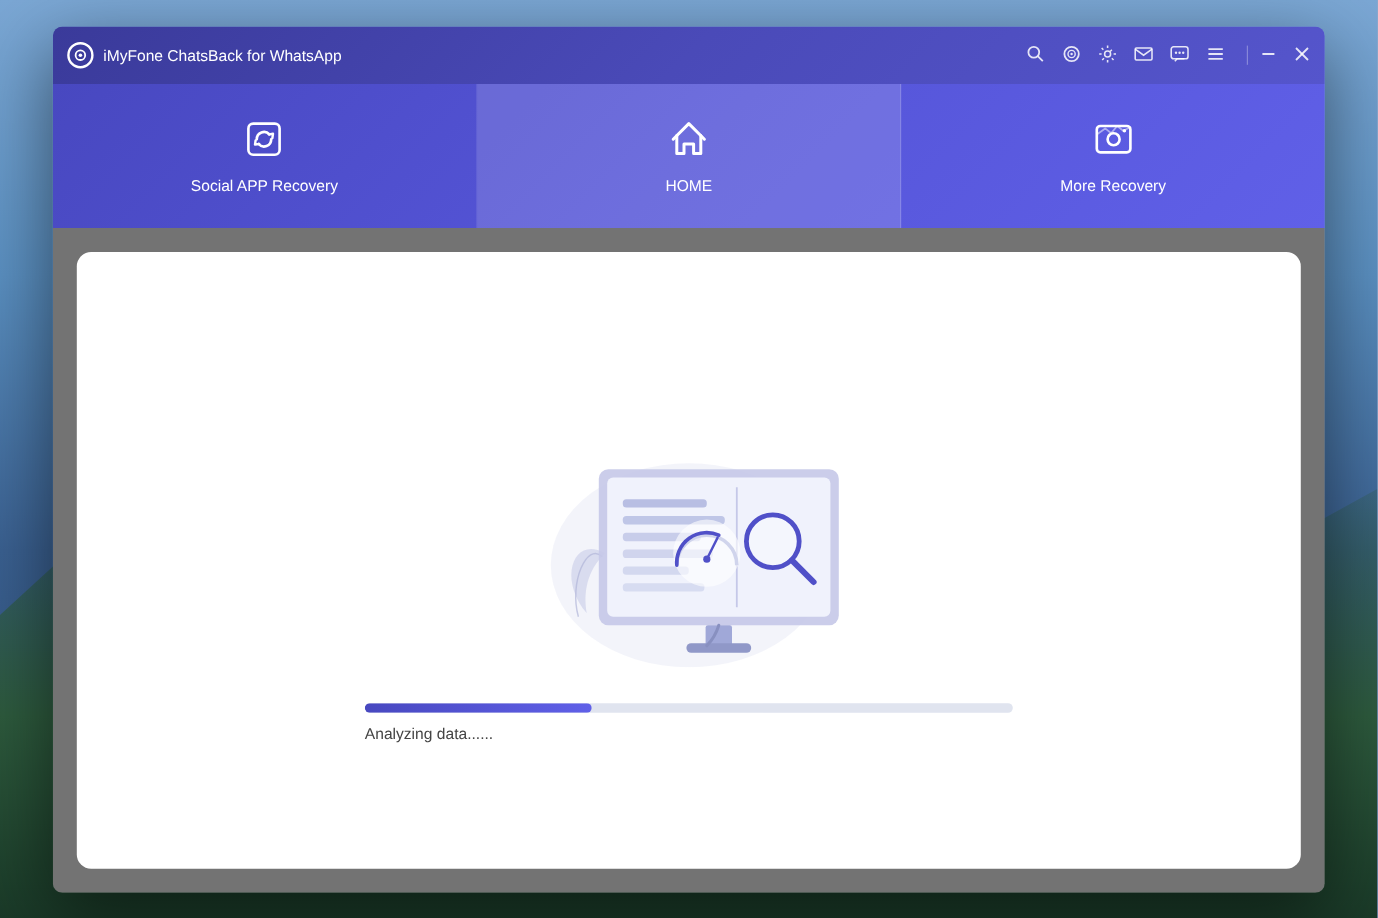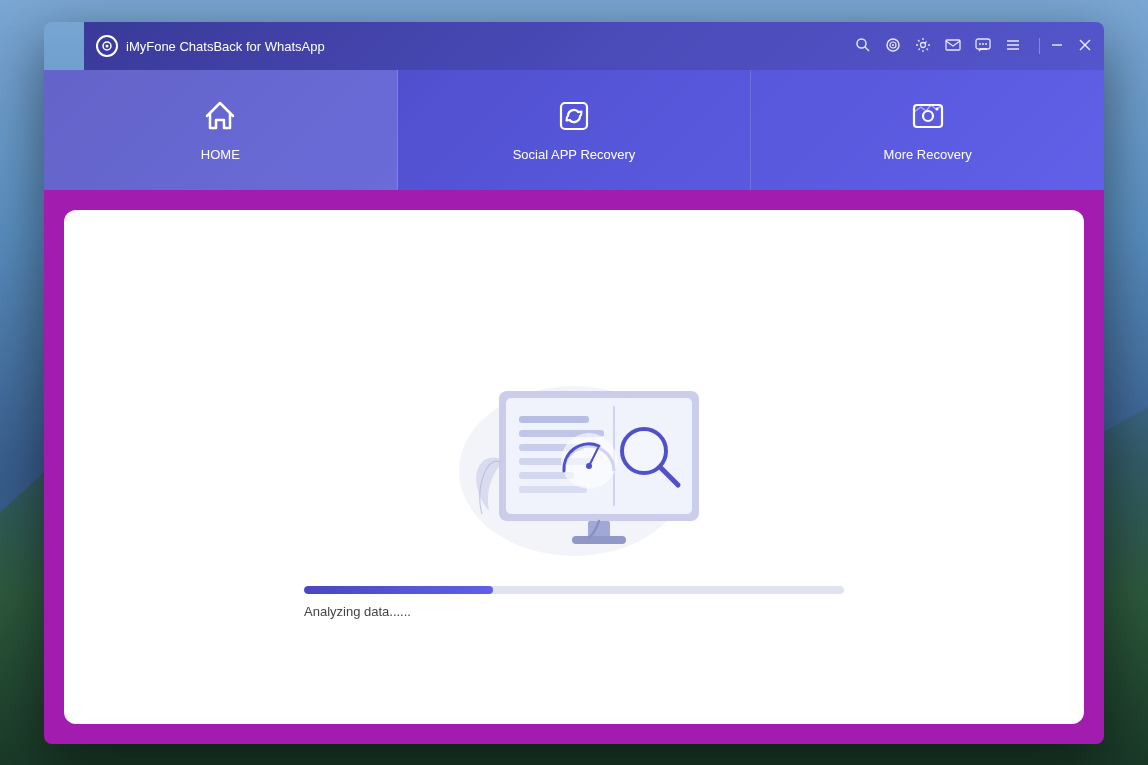--- a/index.html
+++ b/index.html
@@ -48,21 +48,20 @@
     }
 
     
     .title-bar {
       background: linear-gradient(135deg, #3a3a9a 0%, #4a4ab8 50%, #5555cc 100%);
       height: 48px;
       display: flex;
       align-items: center;
       padding: 0 12px;
       flex-shrink: 0;
-      margin-left: 40px;
     }
 
     .title-bar-logo {
       width: 22px;
       height: 22px;
       border: 2px solid white;
       border-radius: 50%;
       display: flex;
       align-items: center;
       justify-content: center;
@@ -153,21 +152,21 @@
 
     .nav-label {
       color: white;
       font-size: 13px;
       font-weight: 400;
     }
 
     
     .main-content {
       flex: 1;
-      background: #a21caf;
+      background: #737373;
       display: flex;
       align-items: center;
       justify-content: center;
       padding: 20px;
     }
 
     .content-card {
       background: white;
       border-radius: 12px;
       width: 100%;
@@ -293,42 +292,42 @@
         <svg width="14" height="14" viewBox="0 0 14 14" fill="none">
           <line x1="2" y1="2" x2="12" y2="12" stroke="rgba(255,255,255,0.85)" stroke-width="1.5"></line>
           <line x1="12" y1="2" x2="2" y2="12" stroke="rgba(255,255,255,0.85)" stroke-width="1.5"></line>
         </svg>
       </span>
     </div>
   </div>
 
   <div class="nav-bar">
 
-    <div class="nav-item active">
-      <div class="nav-icon">
-        <svg width="36" height="36" viewBox="0 0 36 36" fill="none">
-          <path d="M5 18L18 5L31 18" stroke="white" stroke-width="2.5" stroke-linecap="round" stroke-linejoin="round"></path>
-          <path d="M8 15V30H14V22H22V30H28V15" stroke="white" stroke-width="2.5" stroke-linecap="round" stroke-linejoin="round"></path>
-        </svg>
-      </div>
-      <span class="nav-label">HOME</span>
-    </div>
-
     <div class="nav-item">
       <div class="nav-icon">
         <svg width="36" height="36" viewBox="0 0 36 36" fill="none">
           <rect x="5" y="5" width="26" height="26" rx="4" stroke="white" stroke-width="2.2"></rect>
           <path d="M12 18a6 6 0 0 1 10.5-4M24 18a6 6 0 0 1-10.5 4" stroke="white" stroke-width="2.2" stroke-linecap="round"></path>
           <path d="M22 14l3.5-0.5L25 17" stroke="white" stroke-width="2" stroke-linecap="round" stroke-linejoin="round"></path>
           <path d="M14 22l-3.5 0.5L11 19" stroke="white" stroke-width="2" stroke-linecap="round" stroke-linejoin="round"></path>
         </svg>
       </div>
       <span class="nav-label">Social APP Recovery</span>
     </div>
 
+    <div class="nav-item active">
+      <div class="nav-icon">
+        <svg width="36" height="36" viewBox="0 0 36 36" fill="none">
+          <path d="M5 18L18 5L31 18" stroke="white" stroke-width="2.5" stroke-linecap="round" stroke-linejoin="round"></path>
+          <path d="M8 15V30H14V22H22V30H28V15" stroke="white" stroke-width="2.5" stroke-linecap="round" stroke-linejoin="round"></path>
+        </svg>
+      </div>
+      <span class="nav-label">HOME</span>
+    </div>
+
     <div class="nav-item">
       <div class="nav-icon">
         <svg width="36" height="36" viewBox="0 0 36 36" fill="none">
           <rect x="4" y="7" width="28" height="22" rx="3" stroke="white" stroke-width="2.2"></rect>
           <circle cx="18" cy="18" r="5" stroke="white" stroke-width="2.2"></circle>
           <circle cx="27" cy="11" r="1.5" fill="white"></circle>
           <path d="M4 14l7-5 5 4 5-6 5 4 6-3" stroke="white" stroke-width="1.5" stroke-linecap="round" stroke-linejoin="round" opacity="0.5"></path>
         </svg>
       </div>
       <span class="nav-label">More Recovery</span>

